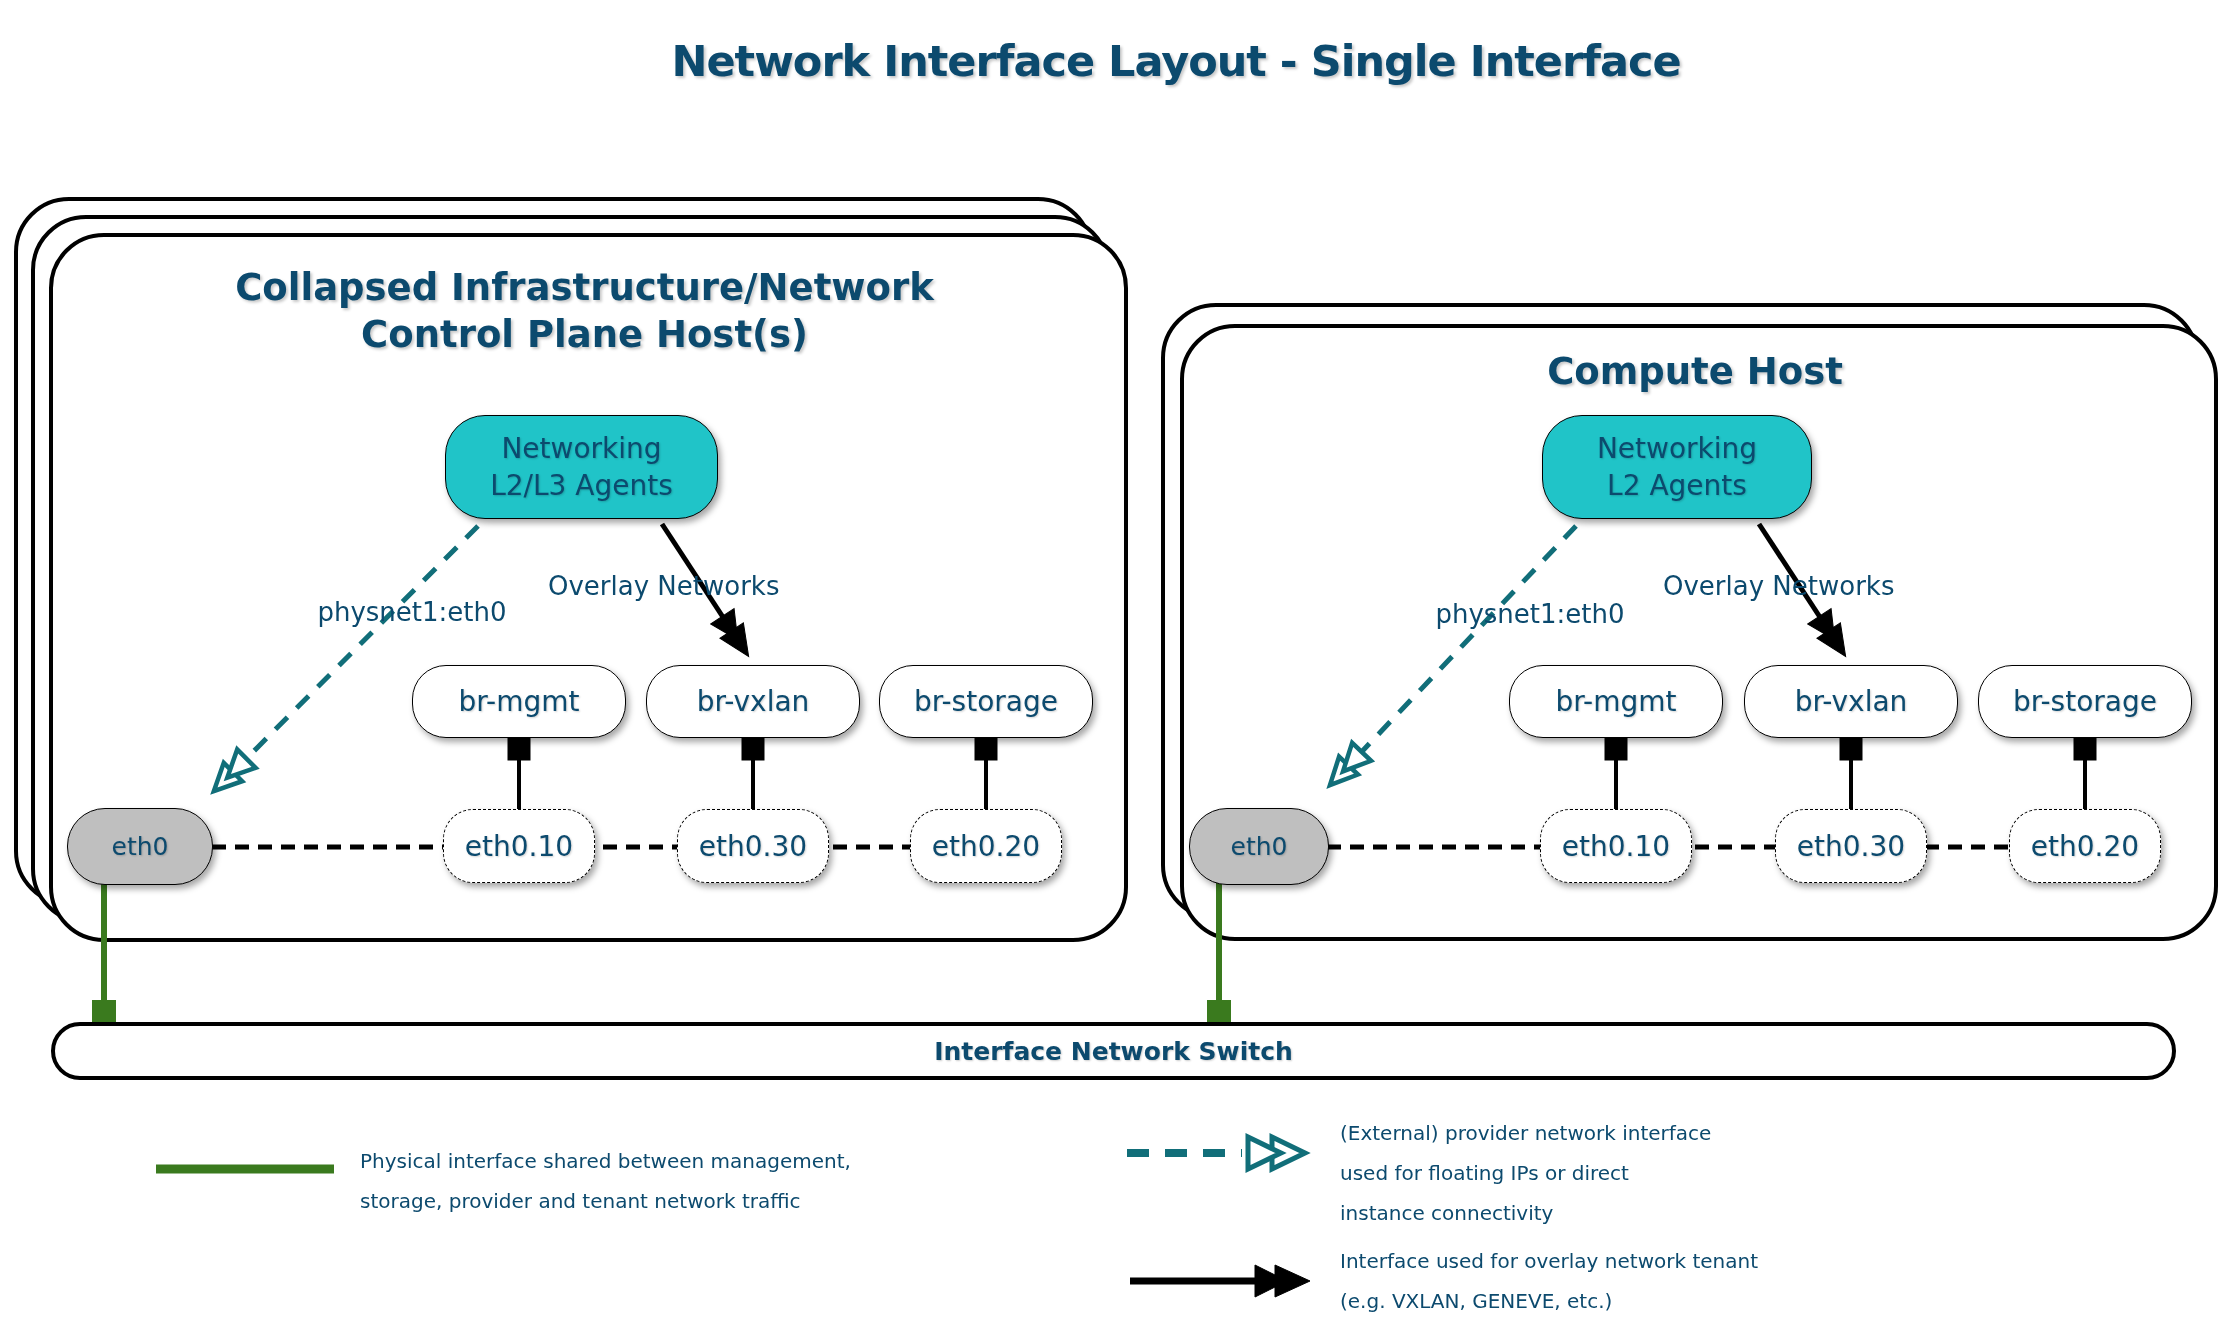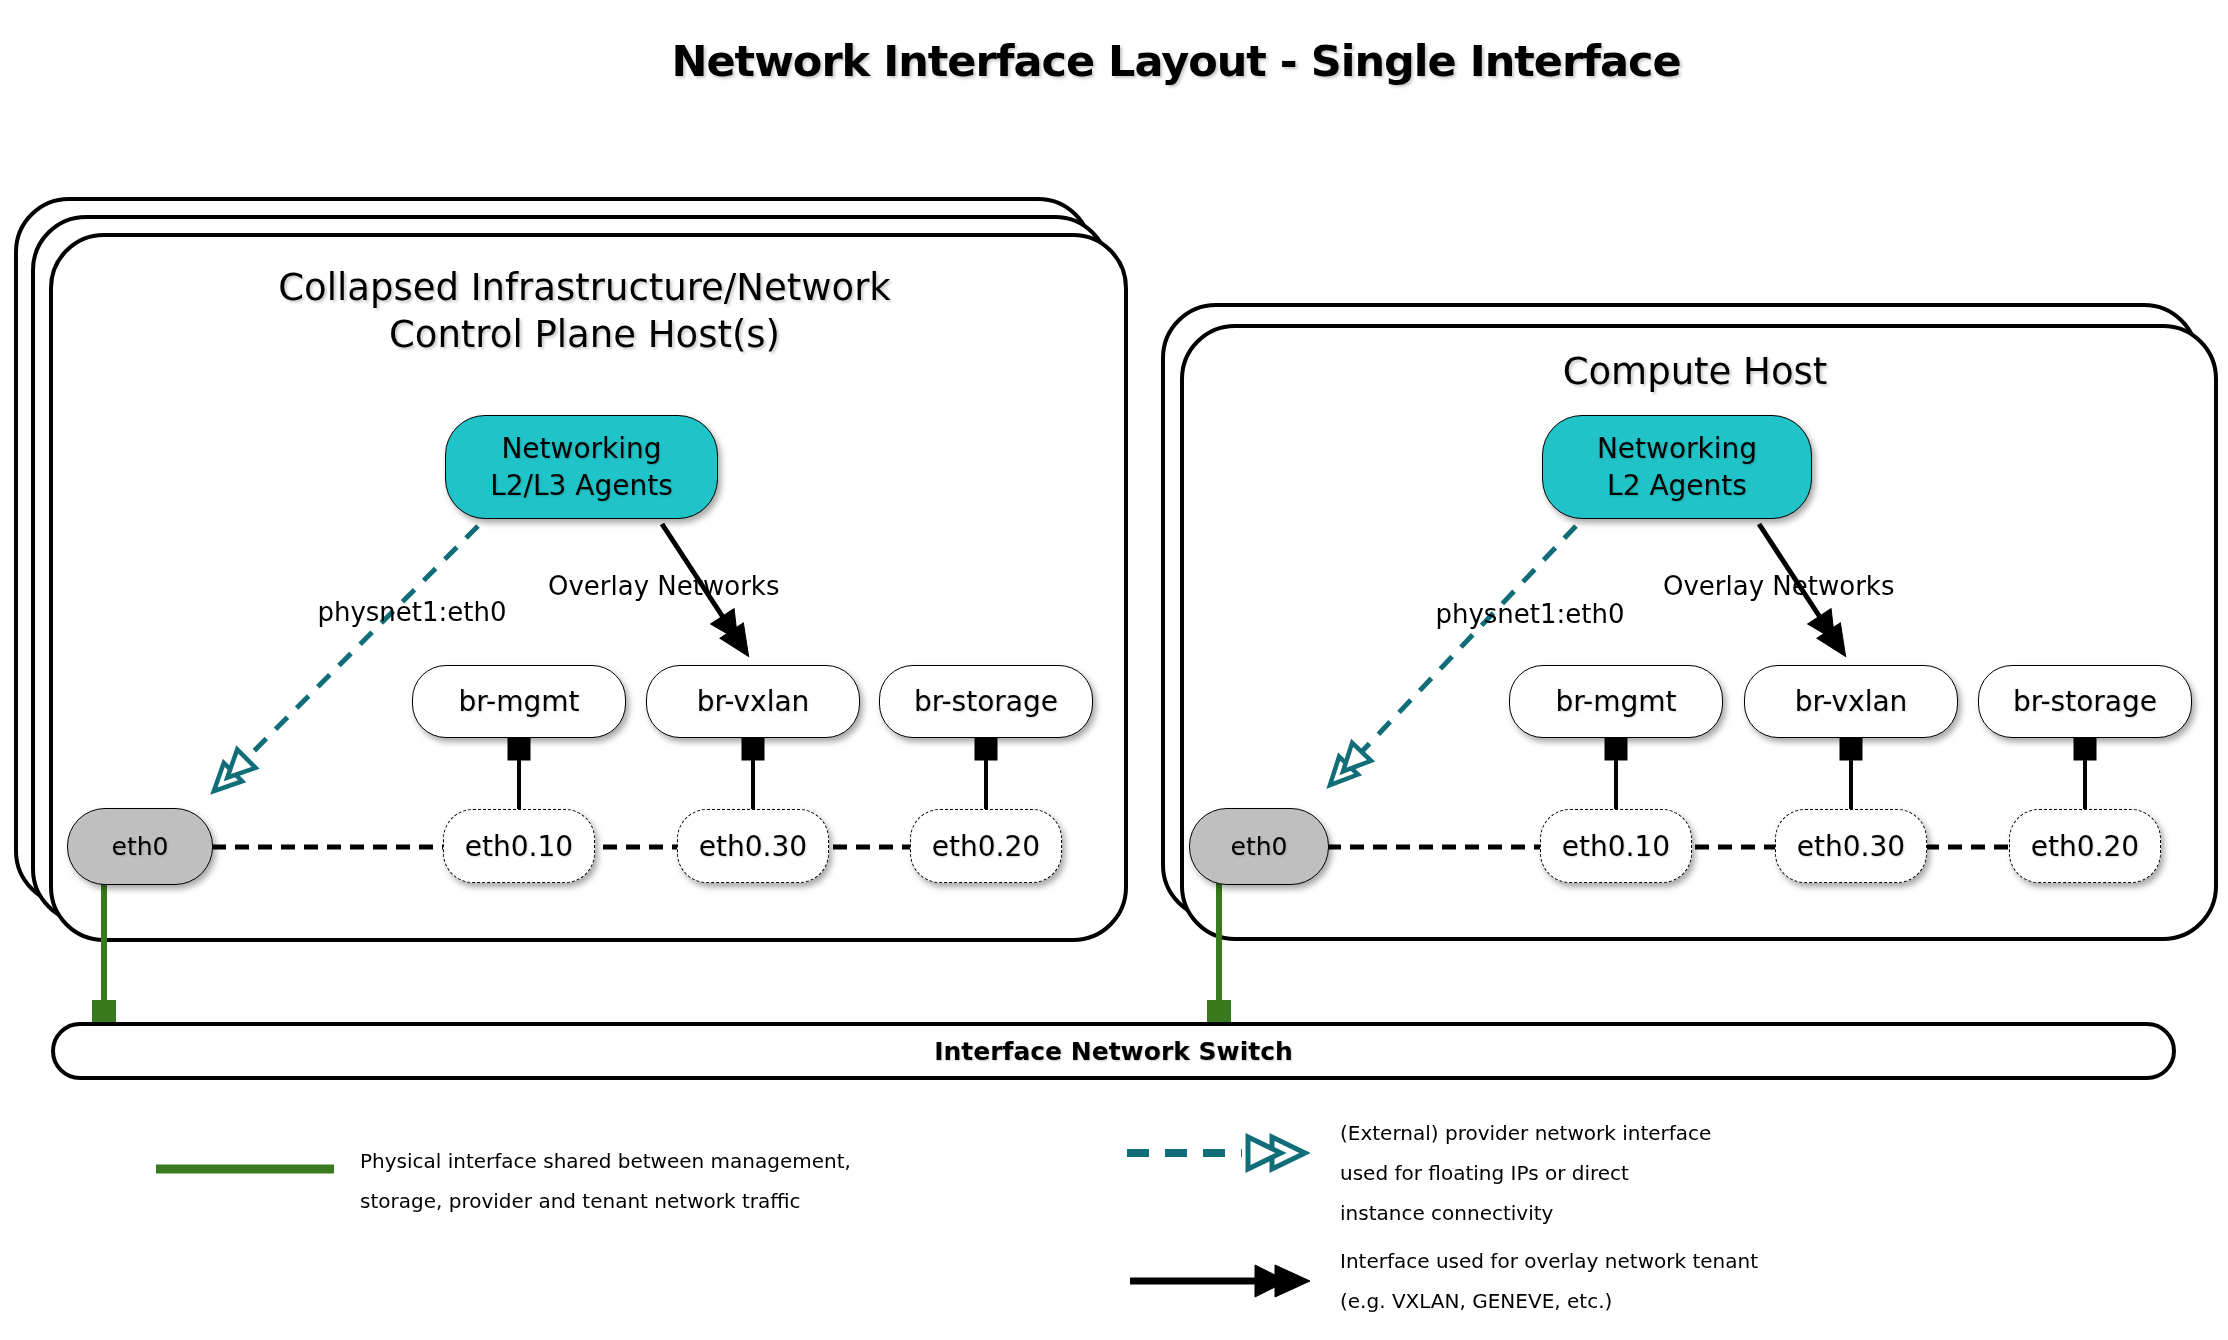--- a/index.html
+++ b/index.html
@@ -1,31 +1,31 @@
 <!DOCTYPE html>
 <html><head>
 <meta charset="utf-8">
 <style>
   html,body{margin:0;padding:0;background:#fff;}
   .canvas{
     position:relative;width:2228px;height:1340px;background:#fff;overflow:hidden;
-    font-family:"DejaVu Sans","Liberation Sans",sans-serif;color:#000000;
+    font-family:"DejaVu Sans","Liberation Sans",sans-serif;color:#0c4a6e;
   }
   .wires{position:absolute;left:0;top:0;z-index:2;}
   .main-title{
     position:absolute;top:36px;left:0;width:100%;text-align:center;
     transform:translateX(62px);
     font-size:43px;font-weight:bold;letter-spacing:-1px;
     text-shadow:2px 2px 3px rgba(0,0,0,0.22);z-index:3;
   }
   .host-layer{
     position:absolute;background:#fff;border:4px solid #000;border-radius:55px;z-index:1;
   }
   .host-title{
-    position:absolute;text-align:center;font-size:37px;font-weight:normal;line-height:47px;
+    position:absolute;text-align:center;font-size:37px;font-weight:bold;line-height:47px;
     white-space:pre-line;z-index:3;text-shadow:2px 2px 3px rgba(0,0,0,0.22);
   }
   .node{
     position:absolute;display:flex;align-items:center;justify-content:center;
     text-align:center;white-space:pre-line;z-index:3;
     box-shadow:3px 4px 6px rgba(0,0,0,0.35);
     border:1px solid #000000;background:#fff;box-sizing:border-box;
     text-shadow:1px 1px 2px rgba(0,0,0,0.18);
   }
   .agent{background:#20c4c8;border-radius:40px;font-size:28px;line-height:37px;}

